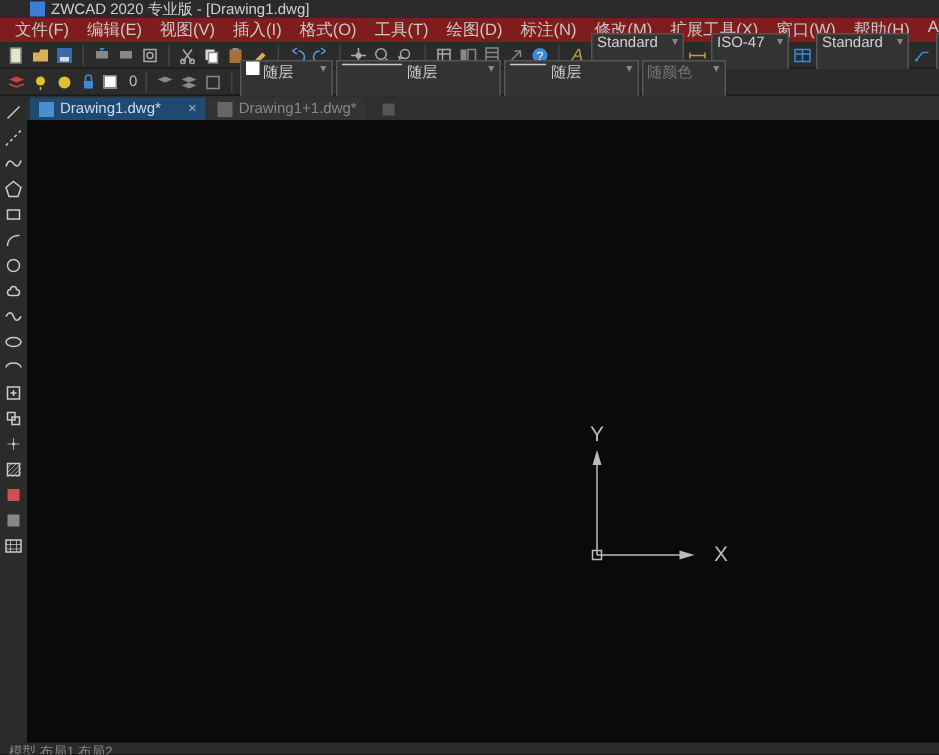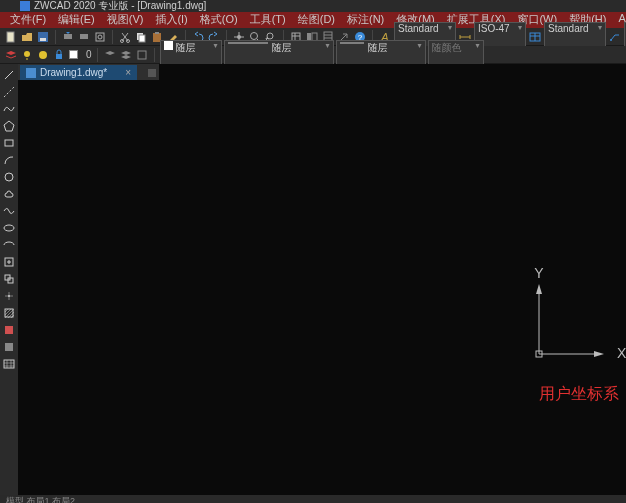--- a/index.html
+++ b/index.html
@@ -19,21 +19,21 @@
 .menu-bar .mi { font-size: 11px; color: #c8c8c8; padding: 0 6px; cursor: default; white-space: nowrap; }
 .tool-row { height: 18px; background: #2b2b2b; display: flex; align-items: center; padding-left: 4px; gap: 2px; border-bottom: 1px solid #1a1a1a; }
 .ico { width: 14px; height: 14px; display: inline-flex; align-items: center; justify-content: center; flex-shrink:0; }
 .ico svg { width: 12px; height: 12px; }
 .sep { width: 1px; height: 14px; background: #444; margin: 0 3px; flex-shrink:0; }
 .dd { height: 30px; background: #333; border: 1px solid #555; display: flex; align-items: flex-start; font-size: 10px; color: #d0d0d0; padding: 0 3px; cursor: default; flex-shrink:0; }
 .dd .car { margin-left: auto; font-size: 8px; color: #888; }
 .main-area { flex: 1; display: flex; min-height: 0; }
 .ltool { width: 18px; background: #2b2b2b; display: flex; flex-direction: column; align-items: center; padding-top: 4px; gap: 3px; }
 .ltool .ico { width: 14px; height: 14px; }
-.canvas-wrap { flex: 1; display: flex; flex-direction: row; background: #0a0a0a; min-width: 0;}
+.canvas-wrap { flex: 1; display: flex; flex-direction: column; background: #0a0a0a; min-width: 0;}
 .tabs { height: 16px; background: #2f2f2f; display: flex; align-items: flex-end; padding-left: 2px; }
 .tab { height: 15px; background: #1e4a72; display: flex; align-items: center; padding: 0 6px; font-size: 10px; color: #cde; margin-right: 2px; }
 .tab.inactive { background: #333; color: #888; }
 .tab .ti { width: 10px; height: 10px; background: #4a8dd0; margin-right: 4px; }
 .tab .x { margin-left: 18px; font-size: 10px; color: #aaa; }
 .canvas { flex: 1; background: #0a0a0a; position: relative; }
 .ucs { position: absolute; left: 360px; top: 200px; }
 .ucs-label { position: absolute; left: 380px; top: 320px; color: #e03030; font-size: 16px; font-weight: 500; }
 .status { height: 8px; background: #2a2a2a; font-size: 9px; color: #888; display:flex; padding-left:6px;}
 .swatch { width: 9px; height: 9px; display: inline-block; margin-right: 3px; vertical-align: middle; }
@@ -396,37 +396,40 @@
       </span>
   </div>
 
   <div class="canvas-wrap">
     <div class="tabs">
       <div class="tab">
         <span class="ti"></span>
         <span>Drawing1.dwg*</span>
         <span class="x">×</span>
       </div>
+      <div class="tab inactive">
+        <span class="ti" style="background:#666"></span>
+        <span>Drawing1+1.dwg*</span>
+      </div>
       <span class="ico" style="margin-left:6px">
           <svg viewBox="0 0 12 12">
             <rect x="2" y="2" width="8" height="8" fill="#555"></rect>
           </svg>
         </span>
     </div>
 
     <div class="canvas">
       <svg class="ucs" width="110" height="110">
         <line x1="20" y1="90" x2="20" y2="25" stroke="#bbb" stroke-width="1"></line>
         <polygon points="20,20 17,30 23,30" fill="#bbb"></polygon>
         <text x="20" y="14" fill="#bbb" font-size="14" text-anchor="middle">Y</text>
         <line x1="20" y1="90" x2="80" y2="90" stroke="#bbb" stroke-width="1"></line>
         <polygon points="85,90 75,87 75,93" fill="#bbb"></polygon>
         <text x="98" y="94" fill="#bbb" font-size="14">X</text>
         <rect x="17" y="87" width="6" height="6" fill="none" stroke="#bbb"></rect>
       </svg>
-      <div class="ucs-label">用户坐标系</div>
     </div>
   </div>
 </div>
 
 <div class="status">
   <span>模型  布局1  布局2</span>
 </div>
 
 </body></html>

